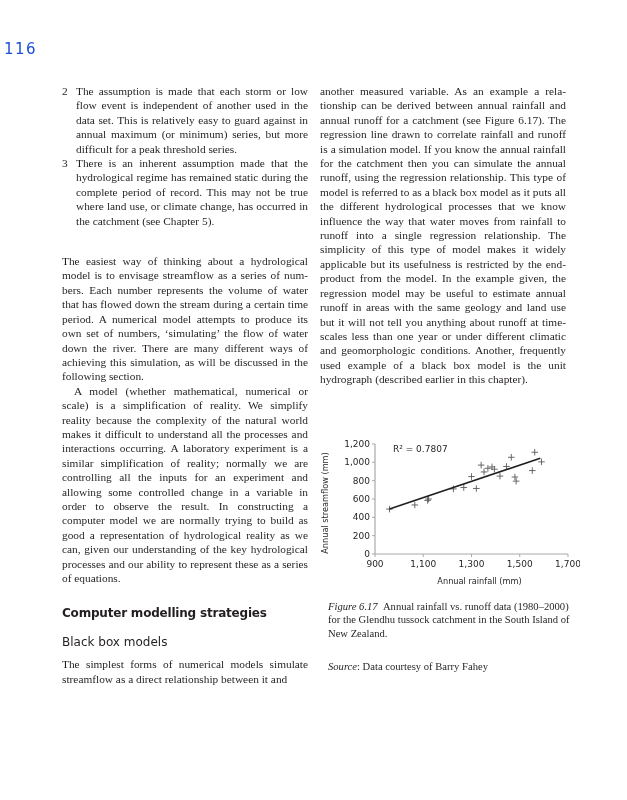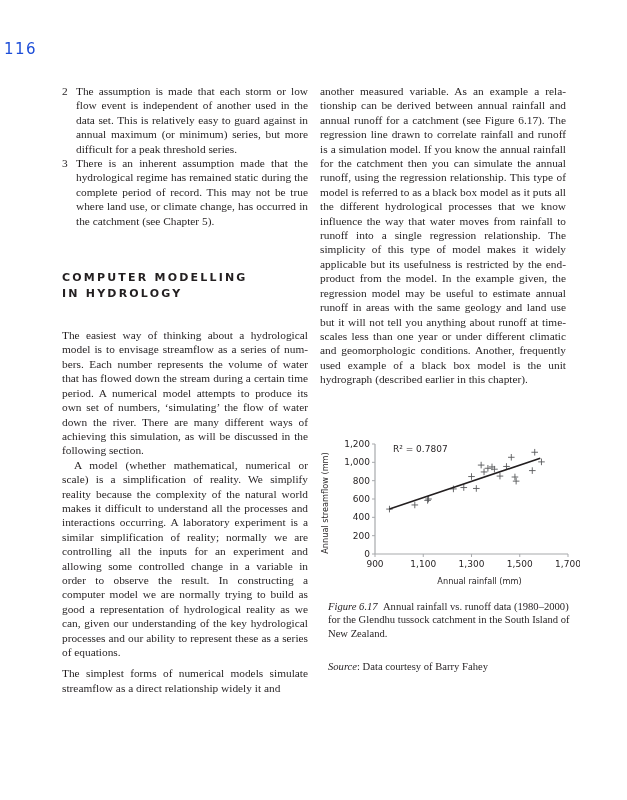--- a/index.html
+++ b/index.html
@@ -45,24 +45,25 @@
   <ol class="numlist">
     <li>
       <span class="num">2</span>
       <span>The assumption is made that each storm or low flow event is independent of another used in the data set. This is relatively easy to guard against in annual maximum (or minimum) series, but more difficult for a peak threshold series.</span>
     </li>
     <li>
       <span class="num">3</span>
       <span>There is an inherent assumption made that the hydrological regime has remained static during the complete period of record. This may not be true where land use, or climate change, has occurred in the catchment (see Chapter 5).</span>
     </li>
   </ol>
-  <h2 class="section" style="margin-top:42px; width:200px;">COMPUTER MODELLING IN HYDROLOGY</h2>
   <p style="margin-top:26px;">The easiest way of thinking about a hydrological model is to envisage streamflow as a series of num­bers. Each number represents the volume of water that has flowed down the stream during a certain time period. A numerical model attempts to pro­duce its own set of numbers, ‘simulating’ the flow of water down the river. There are many different ways of achieving this simulation, as will be discussed in the following section.</p>
   <p class="indent">A model (whether mathematical, numerical or scale) is a simplification of reality. We simplify reality because the complexity of the natural world makes it difficult to understand all the processes and interactions occurring. A laboratory experiment is a similar simplification of reality; normally we are controlling all the inputs for an experiment and allowing some controlled change in a variable in order to observe the result. In constructing a computer model we are normally trying to build as good a representation of hydrological reality as we can, given our understanding of the key hydro­logical processes and our ability to represent these as a series of equations.</p>
-  <p style="margin-top:7px;">The simplest forms of numerical models simulate streamflow as a direct relationship widely it and</p>
+  <h3 class="subsection" style="margin-top:20px;">Computer modelling strategies</h3>
+  <h4 class="subsub" style="margin-top:13px;">Black box models</h4>
+  <p style="margin-top:7px;">The simplest forms of numerical models simulate streamflow as a direct relationship between it and</p>
 </div>
 
 <div class="col" id="col-right">
   <p>another measured variable. As an example a rela­tionship can be derived between annual rainfall and annual runoff for a catchment (see Figure 6.17). The regression line drawn to correlate rainfall and run­off is a simulation model. If you know the annual rainfall for the catchment then you can simulate the annual runoff, using the regression relationship. This type of model is referred to as a black box model as it puts all the different hydrological processes that we know influence the way that water moves from rainfall to runoff into a single regression relationship. The simplicity of this type of model makes it widely applicable but its usefulness is restricted by the end-product from the model. In the example given, the regression model may be useful to estimate annual runoff in areas with the same geology and land use but it will not tell you anything about runoff at time-scales less than one year or under different climatic and geomorphologic conditions. Another, frequently used example of a black box model is the unit hydrograph (described earlier in this chapter).</p>
 </div>
 
 <div id="chart-wrap">
   <svg id="chart-svg" width="262" height="160">
     <g id="chart-axes">
         <line x1="57" y1="8" x2="57" y2="118" stroke="#a7a9ac" stroke-width="1.2"></line>

